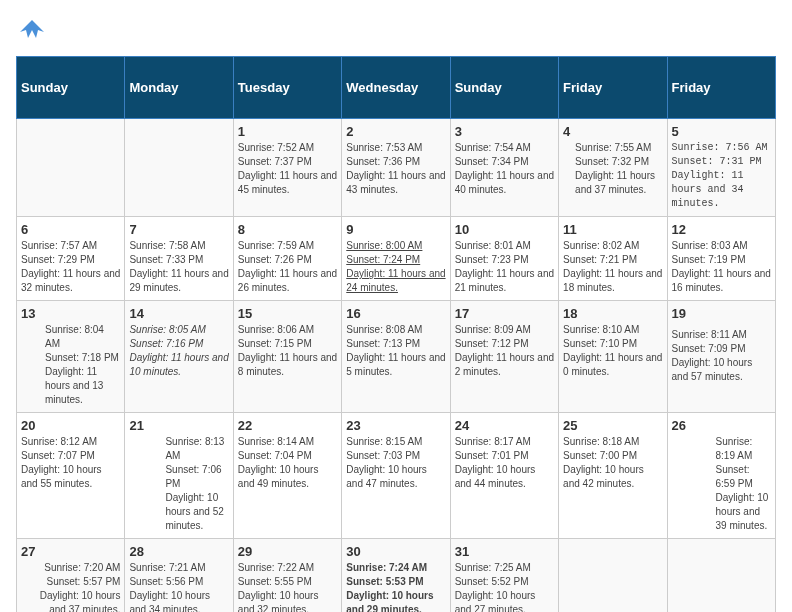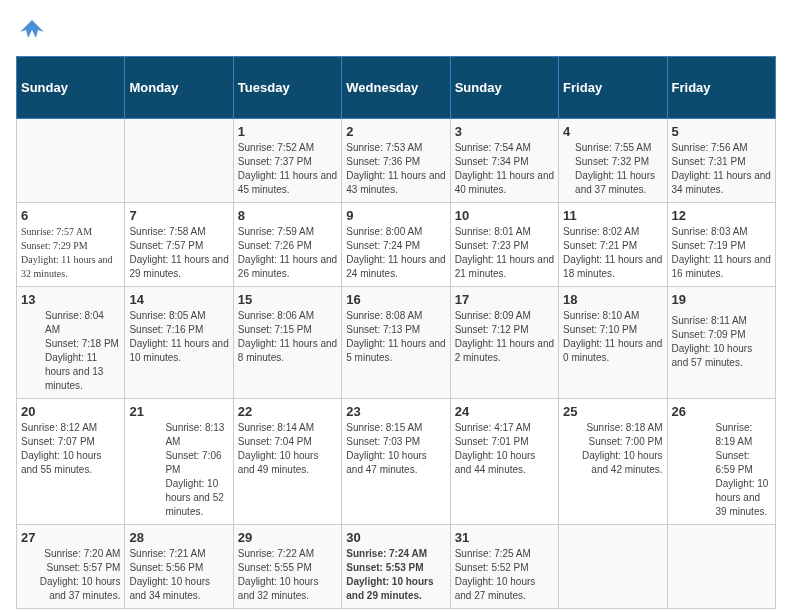--- a/index.html
+++ b/index.html
@@ -139,47 +139,47 @@
 Daylight: 11 hours and 40 minutes.</div>
         </td>
         <td>
           <span class="day-num">4</span>
           <div class="day-info" style="white-space: pre-line; margin-left: 12px;">Sunrise: 7:55 AM
 Sunset: 7:32 PM
 Daylight: 11 hours and 37 minutes.</div>
         </td>
         <td>
           <span class="day-num">5</span>
-          <div class="day-info" style="white-space: pre-line;">Sunrise: 7:56 AM
+          <div class="day-info" style="white-space: pre-line; font-family: Liberation Mono, monospace;">Sunrise: 7:56 AM
 Sunset: 7:31 PM
 Daylight: 11 hours and 34 minutes.</div>
         </td>
       </tr>
       <tr>
         <td>
           <span class="day-num">6</span>
-          <div class="day-info" style="white-space: pre-line; font-family: Liberation Serif, serif;">Sunrise: 7:57 AM
+          <div class="day-info" style="white-space: pre-line;">Sunrise: 7:57 AM
 Sunset: 7:29 PM
 Daylight: 11 hours and 32 minutes.</div>
         </td>
         <td>
           <span class="day-num">7</span>
           <div class="day-info" style="white-space: pre-line;">Sunrise: 7:58 AM
-Sunset: 7:57 PM
+Sunset: 7:33 PM
 Daylight: 11 hours and 29 minutes.</div>
         </td>
         <td>
           <span class="day-num">8</span>
           <div class="day-info" style="white-space: pre-line;">Sunrise: 7:59 AM
 Sunset: 7:26 PM
 Daylight: 11 hours and 26 minutes.</div>
         </td>
         <td>
           <span class="day-num">9</span>
-          <div class="day-info" style="white-space: pre-line;">Sunrise: 8:00 AM
+          <div class="day-info" style="white-space: pre-line; text-decoration: underline;">Sunrise: 8:00 AM
 Sunset: 7:24 PM
 Daylight: 11 hours and 24 minutes.</div>
         </td>
         <td>
           <span class="day-num">10</span>
           <div class="day-info" style="white-space: pre-line;">Sunrise: 8:01 AM
 Sunset: 7:23 PM
 Daylight: 11 hours and 21 minutes.</div>
         </td>
         <td>
@@ -197,21 +197,21 @@
       </tr>
       <tr>
         <td>
           <span class="day-num">13</span>
           <div class="day-info" style="white-space: pre-line; margin-left: 24px;">Sunrise: 8:04 AM
 Sunset: 7:18 PM
 Daylight: 11 hours and 13 minutes.</div>
         </td>
         <td>
           <span class="day-num">14</span>
-          <div class="day-info" style="white-space: pre-line;">Sunrise: 8:05 AM
+          <div class="day-info" style="white-space: pre-line; font-style: italic;">Sunrise: 8:05 AM
 Sunset: 7:16 PM
 Daylight: 11 hours and 10 minutes.</div>
         </td>
         <td>
           <span class="day-num">15</span>
           <div class="day-info" style="white-space: pre-line;">Sunrise: 8:06 AM
 Sunset: 7:15 PM
 Daylight: 11 hours and 8 minutes.</div>
         </td>
         <td>
@@ -259,27 +259,27 @@
 Daylight: 10 hours and 49 minutes.</div>
         </td>
         <td>
           <span class="day-num">23</span>
           <div class="day-info" style="white-space: pre-line;">Sunrise: 8:15 AM
 Sunset: 7:03 PM
 Daylight: 10 hours and 47 minutes.</div>
         </td>
         <td>
           <span class="day-num">24</span>
-          <div class="day-info" style="white-space: pre-line;">Sunrise: 4:17 AM
+          <div class="day-info" style="white-space: pre-line;">Sunrise: 8:17 AM
 Sunset: 7:01 PM
 Daylight: 10 hours and 44 minutes.</div>
         </td>
         <td>
           <span class="day-num">25</span>
-          <div class="day-info" style="white-space: pre-line; text-align: right;">Sunrise: 8:18 AM
+          <div class="day-info" style="white-space: pre-line;">Sunrise: 8:18 AM
 Sunset: 7:00 PM
 Daylight: 10 hours and 42 minutes.</div>
         </td>
         <td>
           <span class="day-num">26</span>
           <div class="day-info" style="white-space: pre-line; margin-left: 44px;">Sunrise: 8:19 AM
 Sunset: 6:59 PM
 Daylight: 10 hours and 39 minutes.</div>
         </td>
       </tr>

